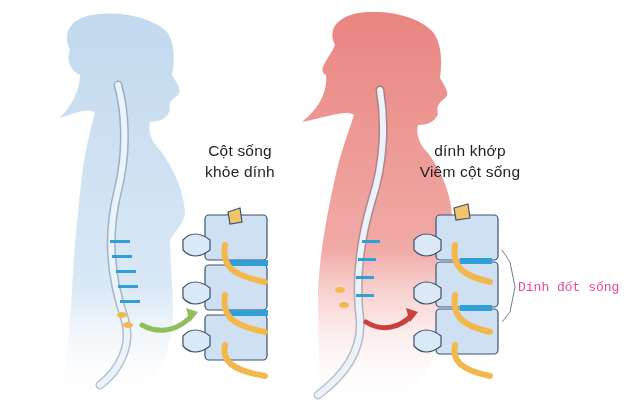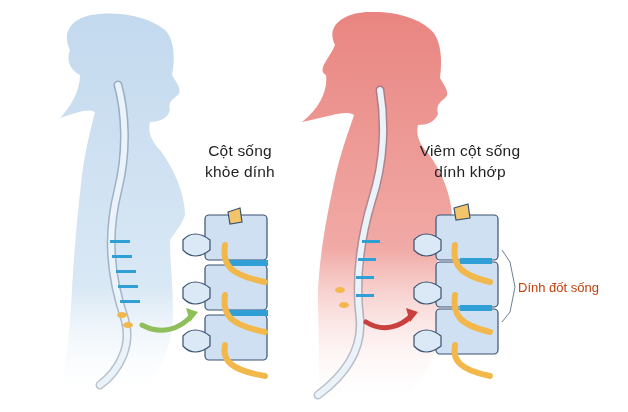--- a/index.html
+++ b/index.html
@@ -1,20 +1,20 @@
 <!DOCTYPE html>
 <html><head>
 <meta charset="utf-8">
 <style>
   html, body { margin: 0; padding: 0; background: #ffffff; }
   body { width: 628px; height: 412px; position: relative; overflow: hidden; font-family: "Liberation Sans", "DejaVu Sans", sans-serif; }
   .stage { position: absolute; left: 0; top: 0; width: 628px; height: 360px; }
   .label { position: absolute; text-align: center; color: #1f1f1f; font-size: 15.5px; line-height: 21px; letter-spacing: 0.2px; }
   .label span { display: block; }
-  .annot { position: absolute; color: #c2410c; font-size: 13px; line-height: 16px; white-space: nowrap; }
+  .annot { position: absolute; color: #ec4899; font-size: 13px; line-height: 16px; white-space: nowrap; font-family: Liberation Mono, monospace; }
   svg { position: absolute; left: 0; top: 0; }
 </style>
 </head>
 <body>
 
 <div class="stage">
 
   <svg width="628" height="412" viewBox="0 0 628 412">
     <defs>
       <linearGradient id="blueFade" x1="0" y1="0" x2="0" y2="1">
@@ -110,19 +110,19 @@
       <path d="M502,250 L510,262 L515,287 L510,312 L502,322" fill="none" stroke="#6f7f94" stroke-width="1"></path>
     </g>
   </svg>
 
   <div class="label" style="left:185px; top:140px; width:110px;">
     <span>Cột sống</span>
     <span>khỏe dính</span>
   </div>
 
   <div class="label" style="left:405px; top:140px; width:130px;">
+    <span>dính khớp</span>
     <span>Viêm cột sống</span>
-    <span>dính khớp</span>
   </div>
 
   <div class="annot" style="left:518px; top:280px;">Dính đốt sống</div>
 
 </div>
 
 </body></html>

